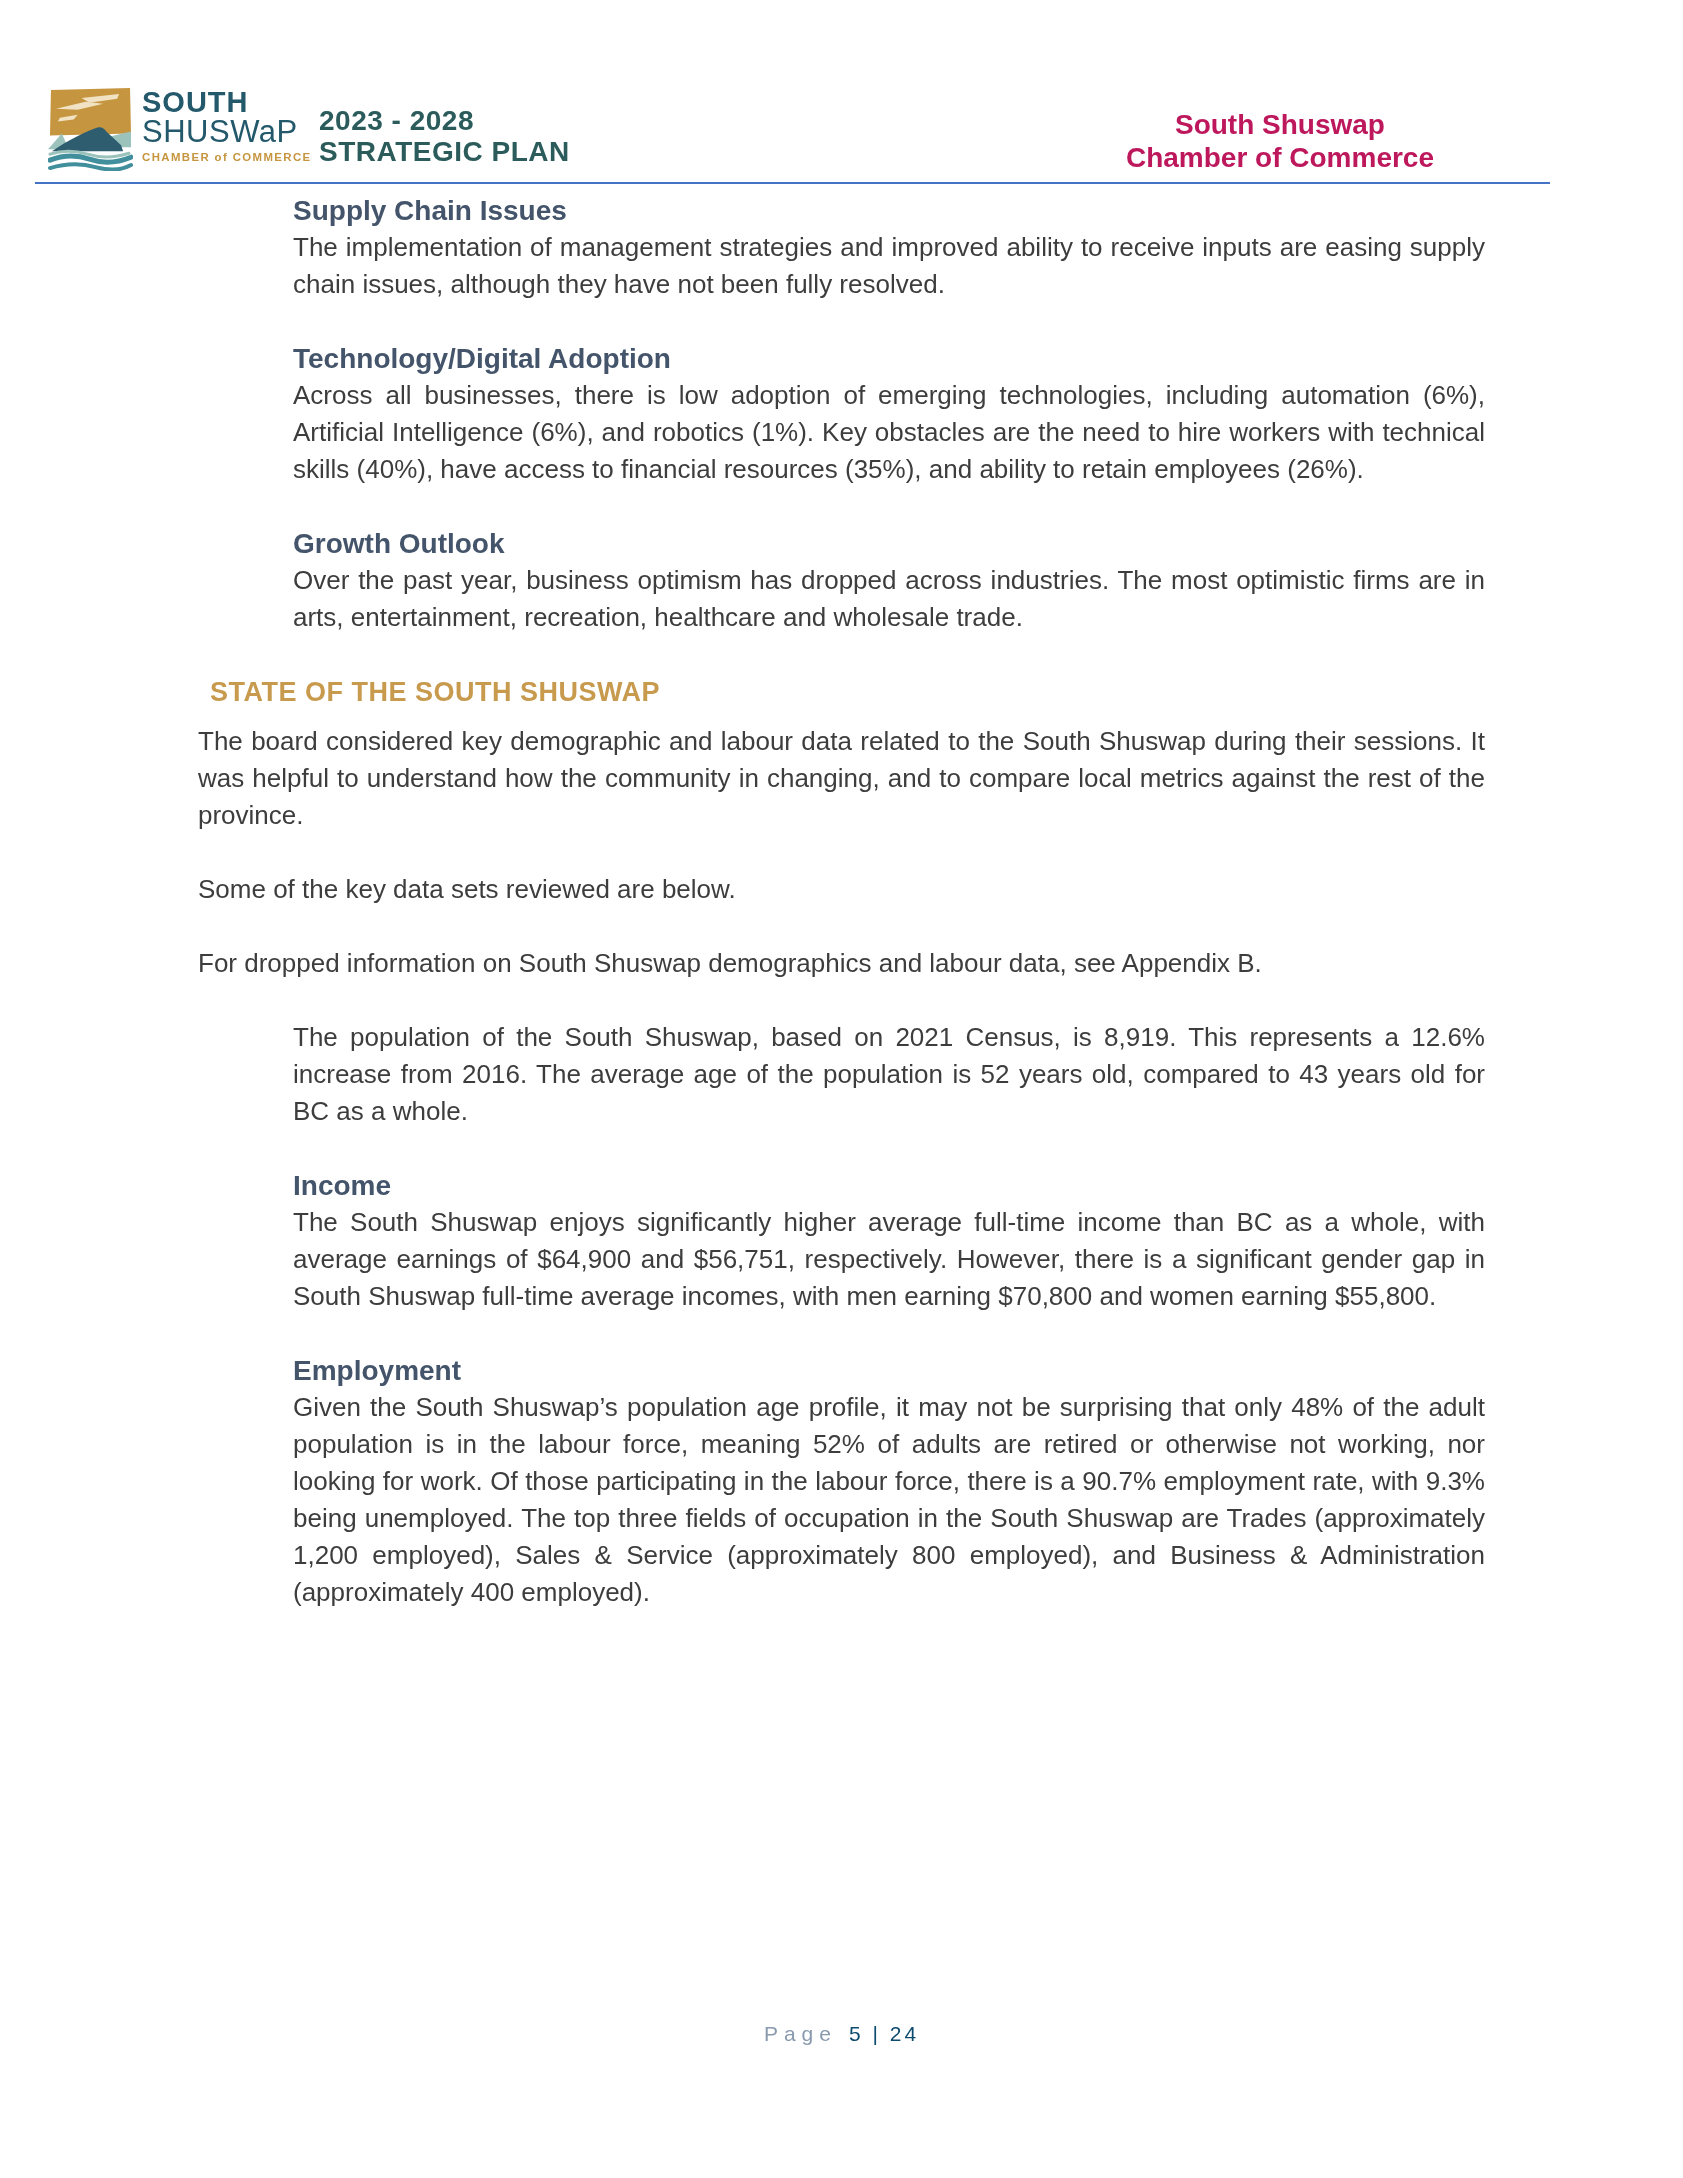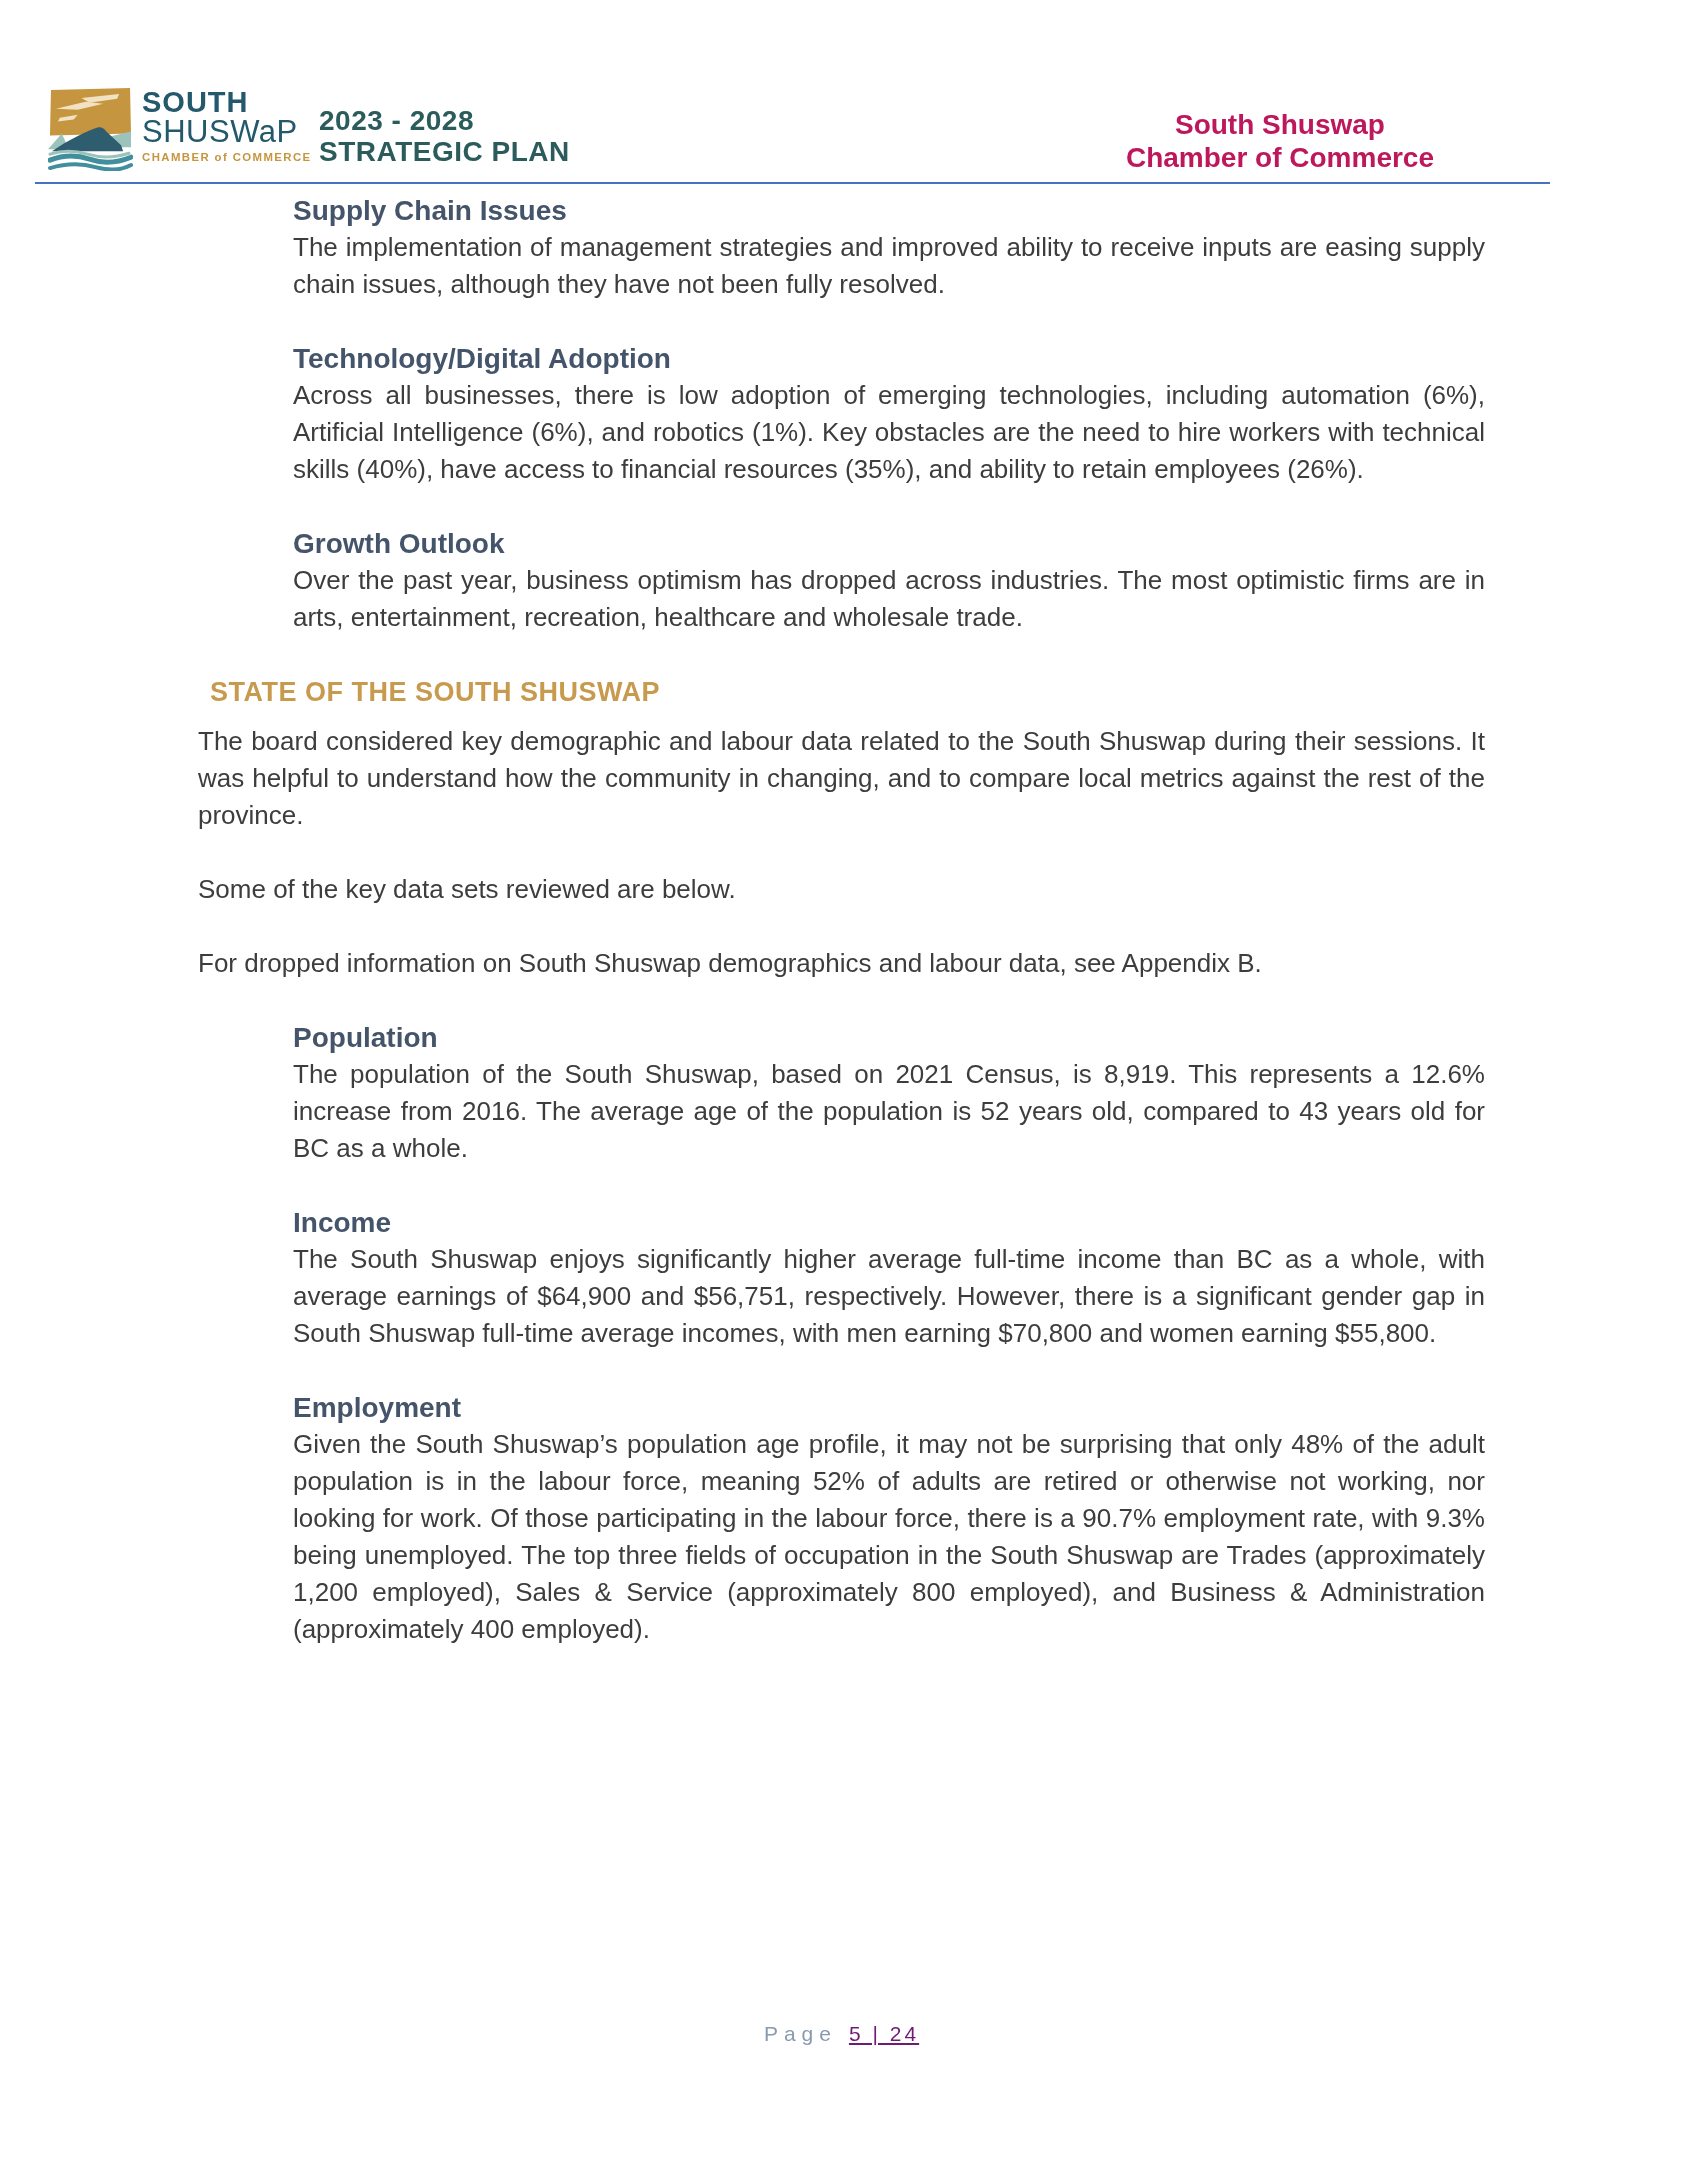--- a/index.html
+++ b/index.html
@@ -33,21 +33,21 @@
   .sub-heading { font-size:28px; color:#44546A; font-weight:bold; margin:0; line-height:37px; }
   .gold-heading { font-size:27px; color:#C79A4E; font-weight:bold; margin:12px; line-height:38px; letter-spacing:0.5px; }
   .content p { margin:0 0 37px 0; text-align:justify; }
   .content .section p:last-child { margin-bottom:0; }
   .pre-gold { margin-top:5px; }
 
   
   .footer { position:absolute; top:2022px; left:0; width:100%; text-align:center;
             font-size:21px; white-space:nowrap; }
   .footer .lbl { color:#8A9AAE; letter-spacing:6px; margin-right:12px; }
-  .footer .num { color:#701a75; letter-spacing:3px;text-decoration:underline; }
+  .footer .num { color:#0c4a6e; letter-spacing:3px; }
 </style>
 </head>
 <body>
 
 <div class="page">
 
   <div class="header">
 
     <svg class="logo-art" viewBox="0 0 86 84" aria-hidden="true">
 
@@ -103,21 +103,20 @@
     </div>
 
     <div class="section pre-gold">
       <h2 class="gold-heading">STATE OF THE SOUTH SHUSWAP</h2>
       <p>The board considered key demographic and labour data related to the South Shuswap during their sessions. It was helpful to understand how the community in changing, and to compare local metrics against the rest of the province.</p>
       <p>Some of the key data sets reviewed are below.</p>
       <p>For dropped information on South Shuswap demographics and labour data, see Appendix B.</p>
     </div>
 
     <div class="section indent">
-      <h3 class="sub-heading">Population</h3>
       <p>The population of the South Shuswap, based on 2021 Census, is 8,919. This represents a 12.6% increase from 2016. The average age of the population is 52 years old, compared to 43 years old for BC as a whole.</p>
     </div>
 
     <div class="section indent">
       <h3 class="sub-heading">Income</h3>
       <p>The South Shuswap enjoys significantly higher average full-time income than BC as a whole, with average earnings of $64,900 and $56,751, respectively. However, there is a significant gender gap in South Shuswap full-time average incomes, with men earning $70,800 and women earning $55,800.</p>
     </div>
 
     <div class="section indent">
       <h3 class="sub-heading">Employment</h3>

